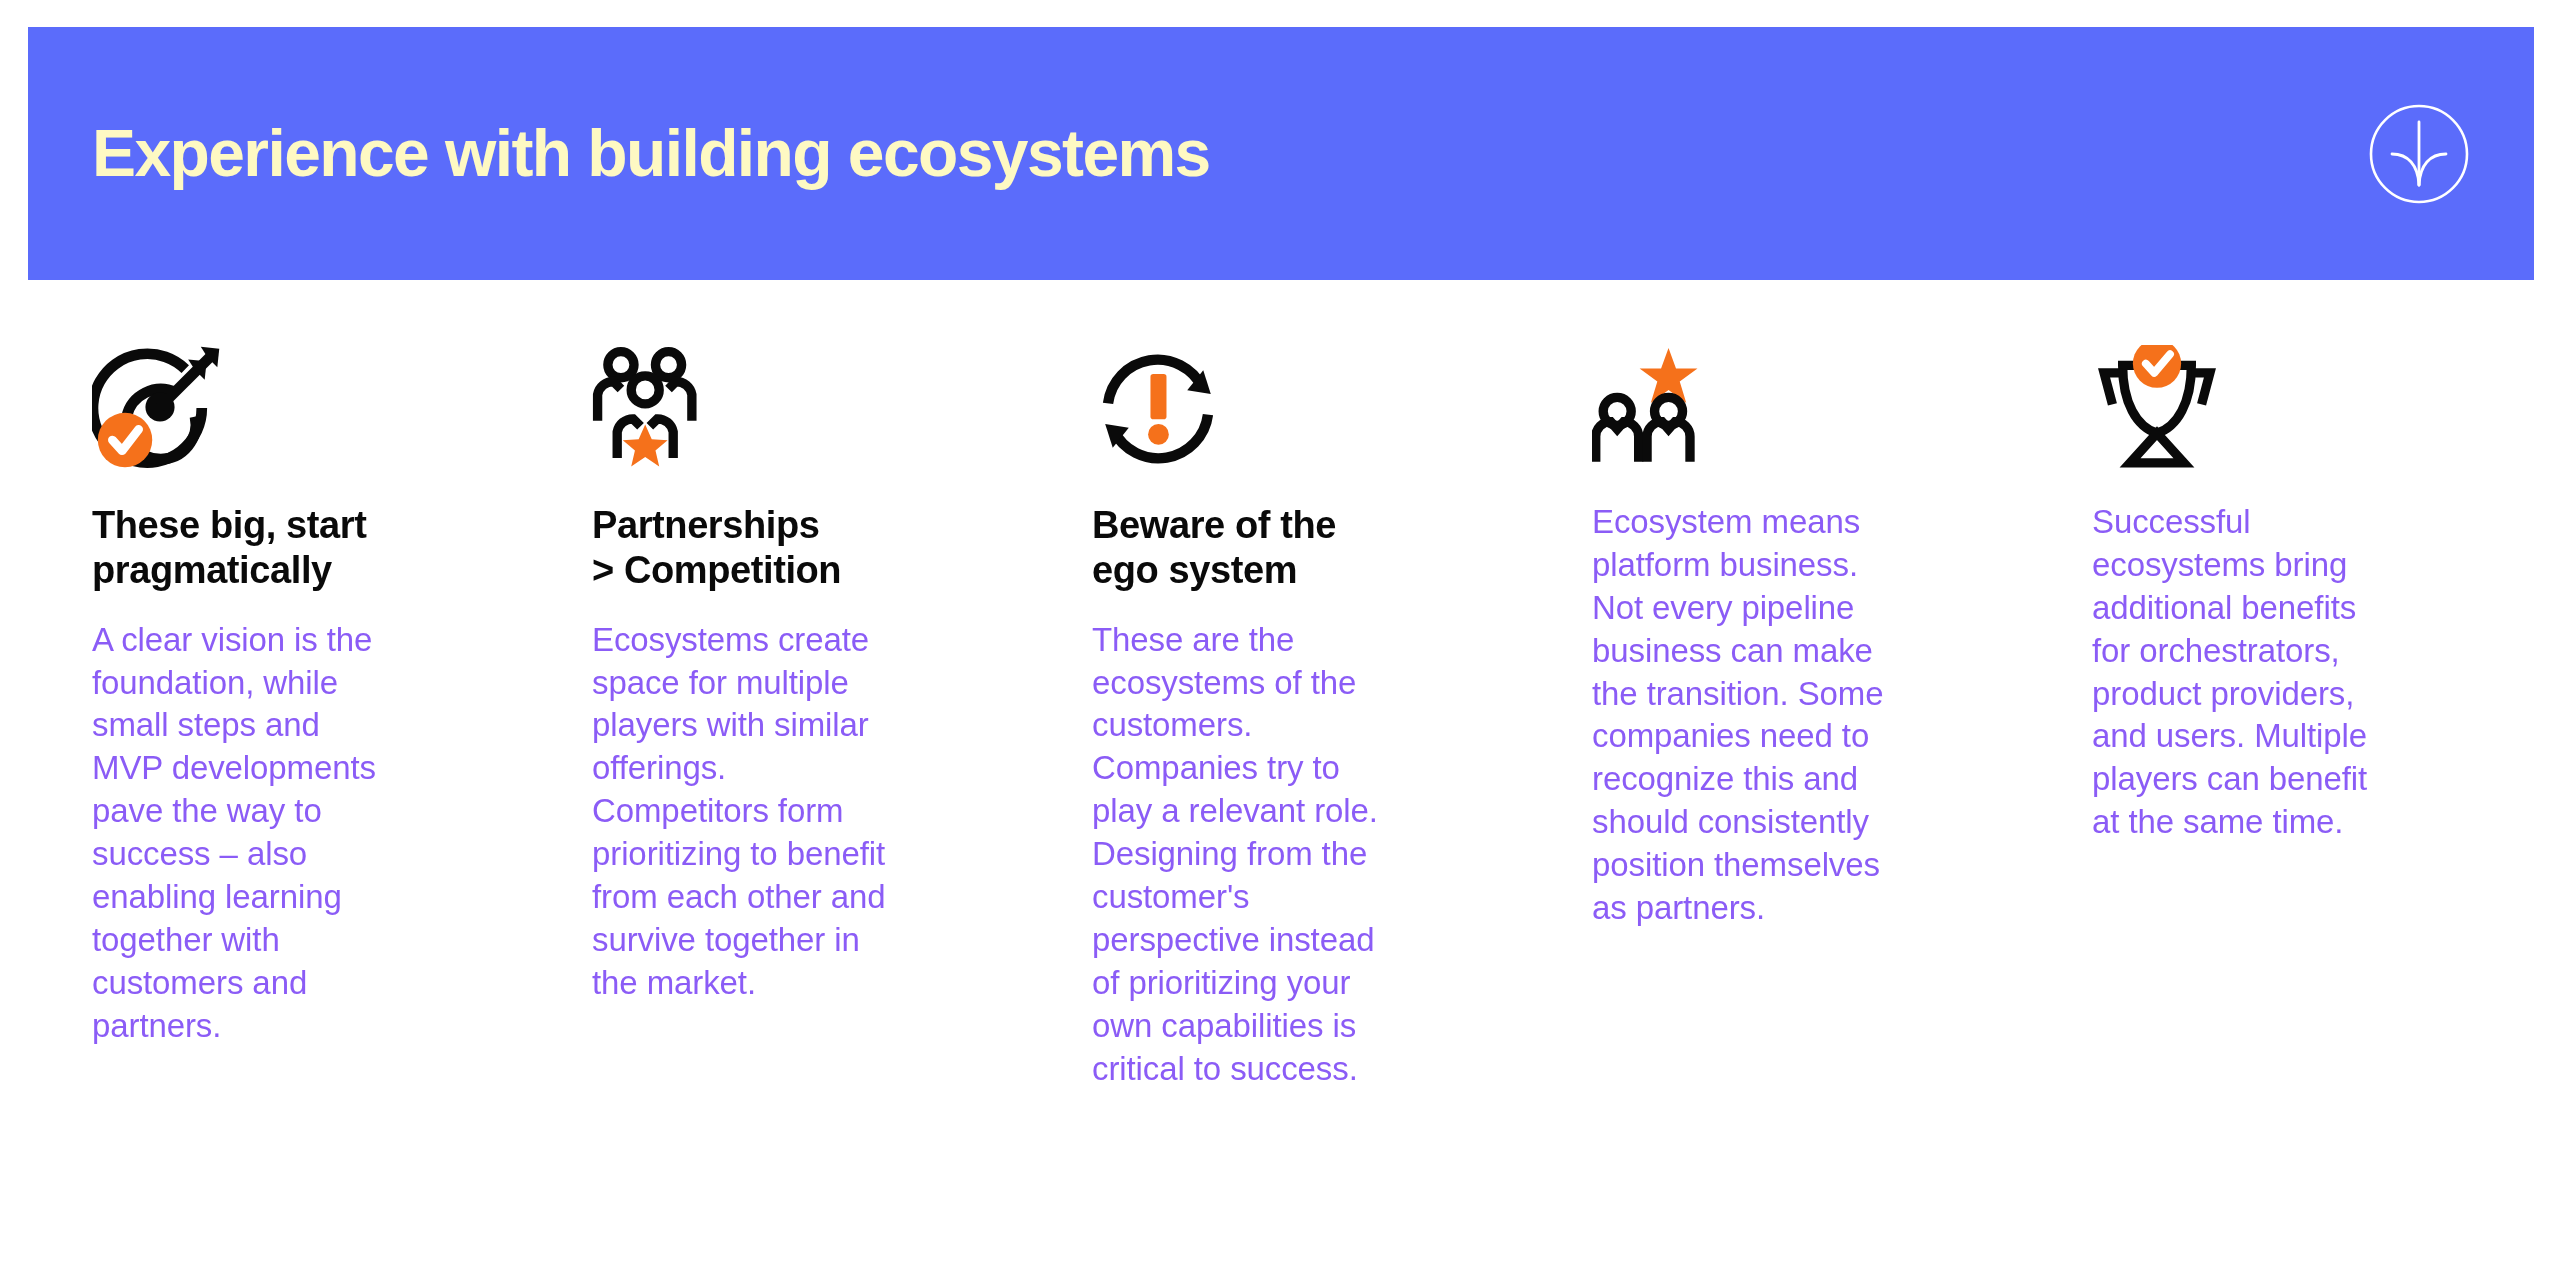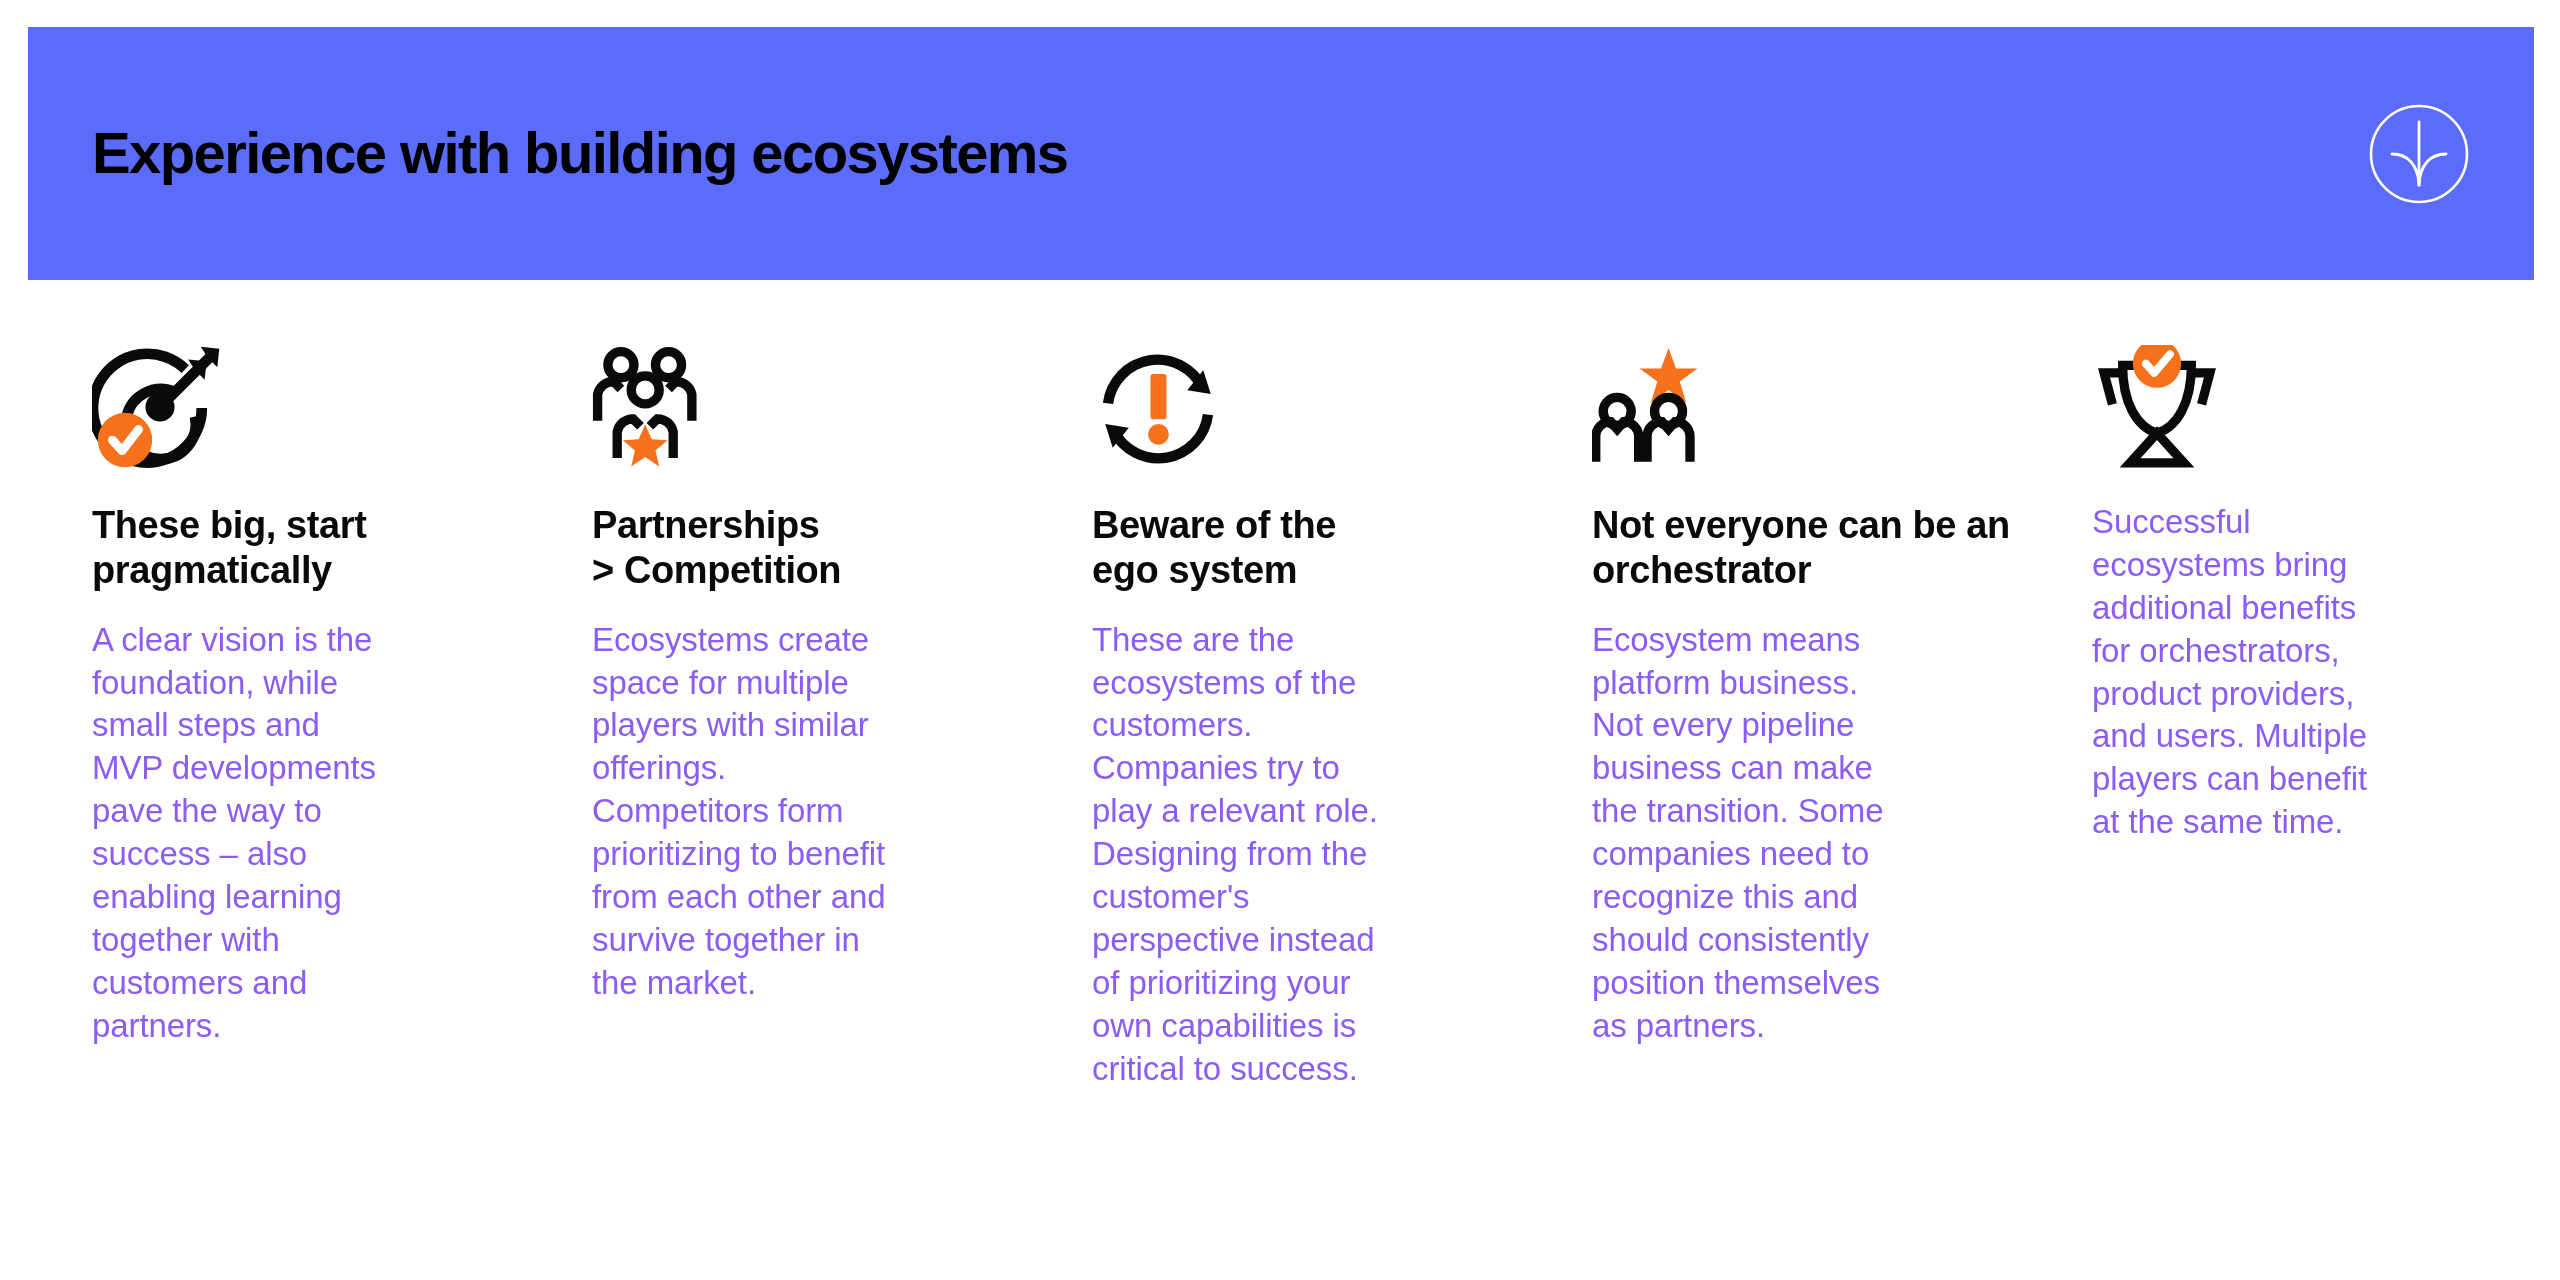--- a/index.html
+++ b/index.html
@@ -27,22 +27,22 @@
     width: 2506px;
     height: 253px;
     background: #5b6cfb;
     display: flex;
     align-items: center;
     justify-content: space-between;
     padding: 0 56px 0 64px;
   }
 
   .header-title {
-    color: #000000;
-    font-size: 58px;
+    color: #fef9c3;
+    font-size: 66px;
     font-weight: 700;
     letter-spacing: -1.6px;
     line-height: 1.05;
     white-space: nowrap;
   }
 
   .header-arrow-badge {
     flex: 0 0 auto;
     width: 102px;
     height: 102px;
@@ -188,21 +188,20 @@
         <svg viewBox="0 0 150 140" width="140" height="131" aria-hidden="true">
           <path d="M82 4 L90 26 L113 26 L94 40 L101 63 L82 49 L63 63 L70 40 L51 26 L74 26 Z" fill="#f5711b"></path>
           <g fill="none" stroke="#0a0a0a" stroke-width="10">
             <circle cx="27" cy="72" r="15"></circle>
             <path d="M4 126 L4 99 A16 16 0 0 1 20 83 L27 91 L34 83 A16 16 0 0 1 50 99 L50 126"></path>
             <circle cx="82" cy="72" r="15"></circle>
             <path d="M59 126 L59 99 A16 16 0 0 1 75 83 L82 91 L89 83 A16 16 0 0 1 105 99 L105 126"></path>
           </g>
         </svg>
       </div>
-      <div class="col-title">Not everyone can be an orchestrator</div>
       <div class="col-body">Ecosystem means platform business. Not every pipeline business can make the transition. Some companies need to recognize this and should consistently position themselves as partners.</div>
     </div>
 
     <div class="column">
       <div class="col-icon">
         <svg viewBox="0 0 140 140" width="130" height="130" aria-hidden="true">
           <g fill="none" stroke="#0a0a0a" stroke-width="10" stroke-linejoin="miter">
 
             <path d="M33 22 L107 22 C107 62 92 88 70 95 C48 88 33 62 33 22 Z"></path>
 

